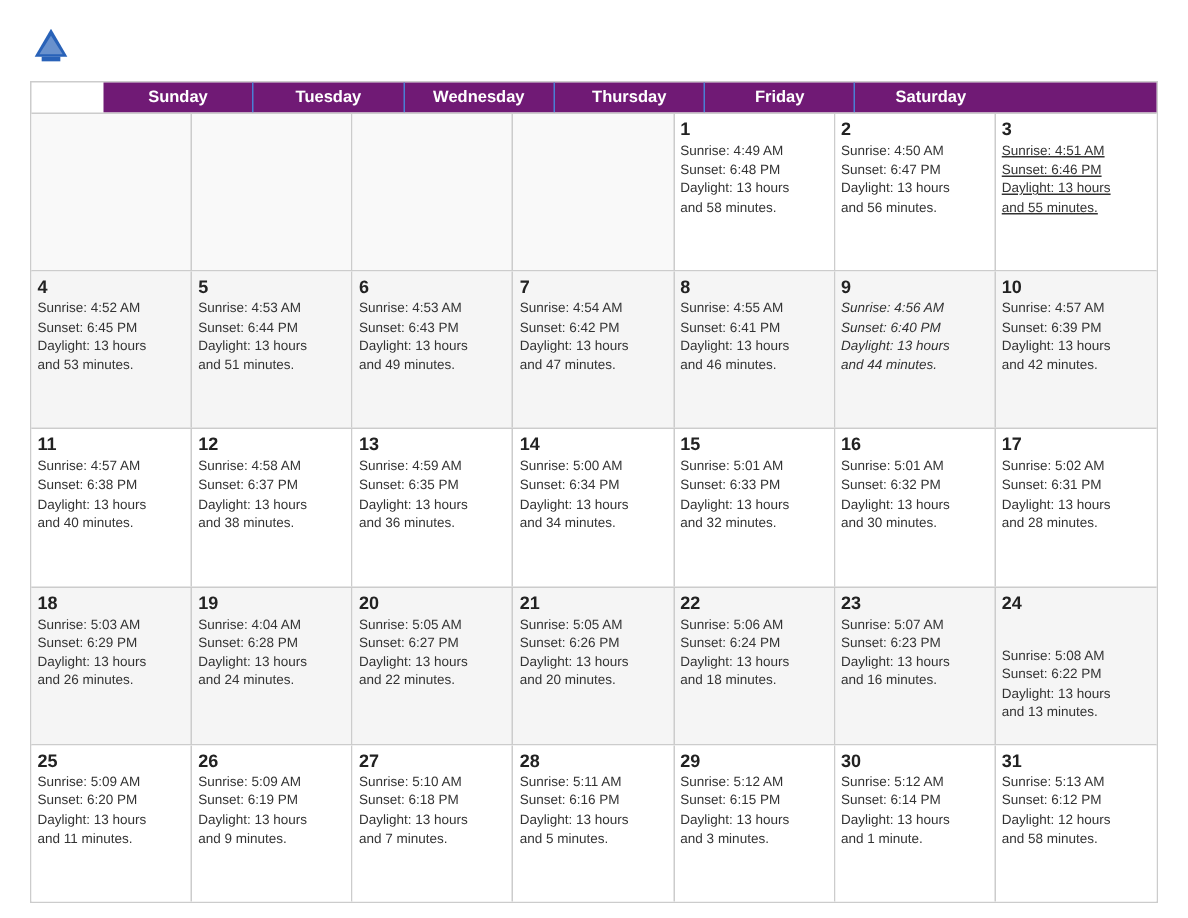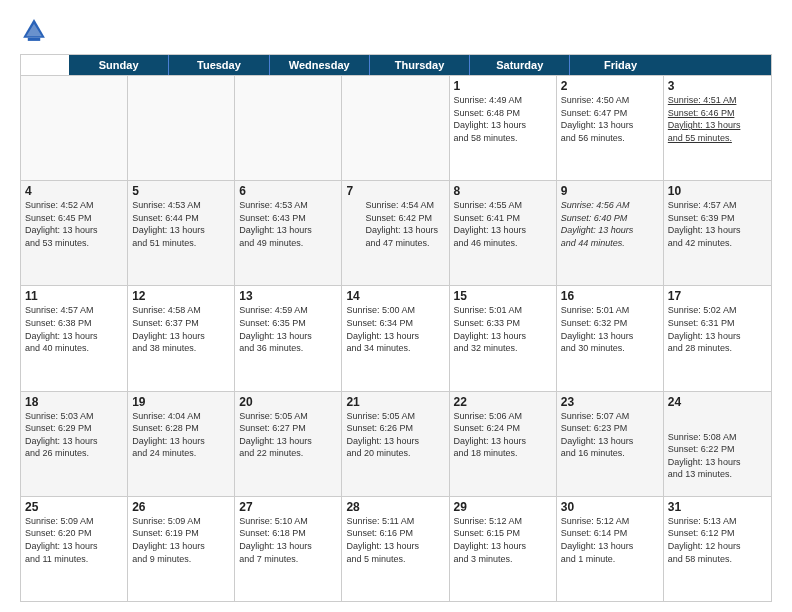--- a/index.html
+++ b/index.html
@@ -57,21 +57,21 @@
     }
     .calendar {
       flex: 1;
       display: flex;
       flex-direction: column;
       border: 1px solid #ccc;
     }
     .cal-header {
       display: grid;
       grid-template-columns: repeat(7, 1fr);
-      background: #0c4a6e;
+      background: #701a75;
       margin-left: 48px;
     }
     .cal-header-cell {
       color: #fff;
       font-size: 11px;
       font-weight: bold;
       text-align: center;
       padding: 4px 2px;
       border-right: 1px solid #4a7fd4;
     }
@@ -131,22 +131,22 @@
       <h2></h2>
     </div>
   </div>
 
   <div class="calendar">
     <div class="cal-header">
     <div class="cal-header-cell">Sunday</div>
         <div class="cal-header-cell">Tuesday</div>
         <div class="cal-header-cell">Wednesday</div>
         <div class="cal-header-cell">Thursday</div>
+        <div class="cal-header-cell">Friday</div>
         <div class="cal-header-cell">Saturday</div>
-        <div class="cal-header-cell">Friday</div>
       </div>
     <div class="cal-body">
     <div class="cal-row">
           <div class="cal-cell empty"></div>
           <div class="cal-cell empty"></div>
           <div class="cal-cell empty"></div>
           <div class="cal-cell empty"></div>
           <div class="cal-cell">
             <div class="day-num">1</div>
             <div class="day-detail" style="white-space: pre-line;">Sunrise: 4:49 AM
@@ -186,21 +186,21 @@
           </div>
           <div class="cal-cell alt">
             <div class="day-num">6</div>
             <div class="day-detail" style="white-space: pre-line;">Sunrise: 4:53 AM
 Sunset: 6:43 PM
 Daylight: 13 hours
 and 49 minutes.</div>
           </div>
           <div class="cal-cell alt">
             <div class="day-num">7</div>
-            <div class="day-detail" style="white-space: pre-line; margin-left: 19px;">Sunrise: 4:54 AM
+            <div class="day-detail" style="white-space: pre-line;">Sunrise: 4:54 AM
 Sunset: 6:42 PM
 Daylight: 13 hours
 and 47 minutes.</div>
           </div>
           <div class="cal-cell alt">
             <div class="day-num">8</div>
             <div class="day-detail" style="white-space: pre-line;">Sunrise: 4:55 AM
 Sunset: 6:41 PM
 Daylight: 13 hours
 and 46 minutes.</div>

